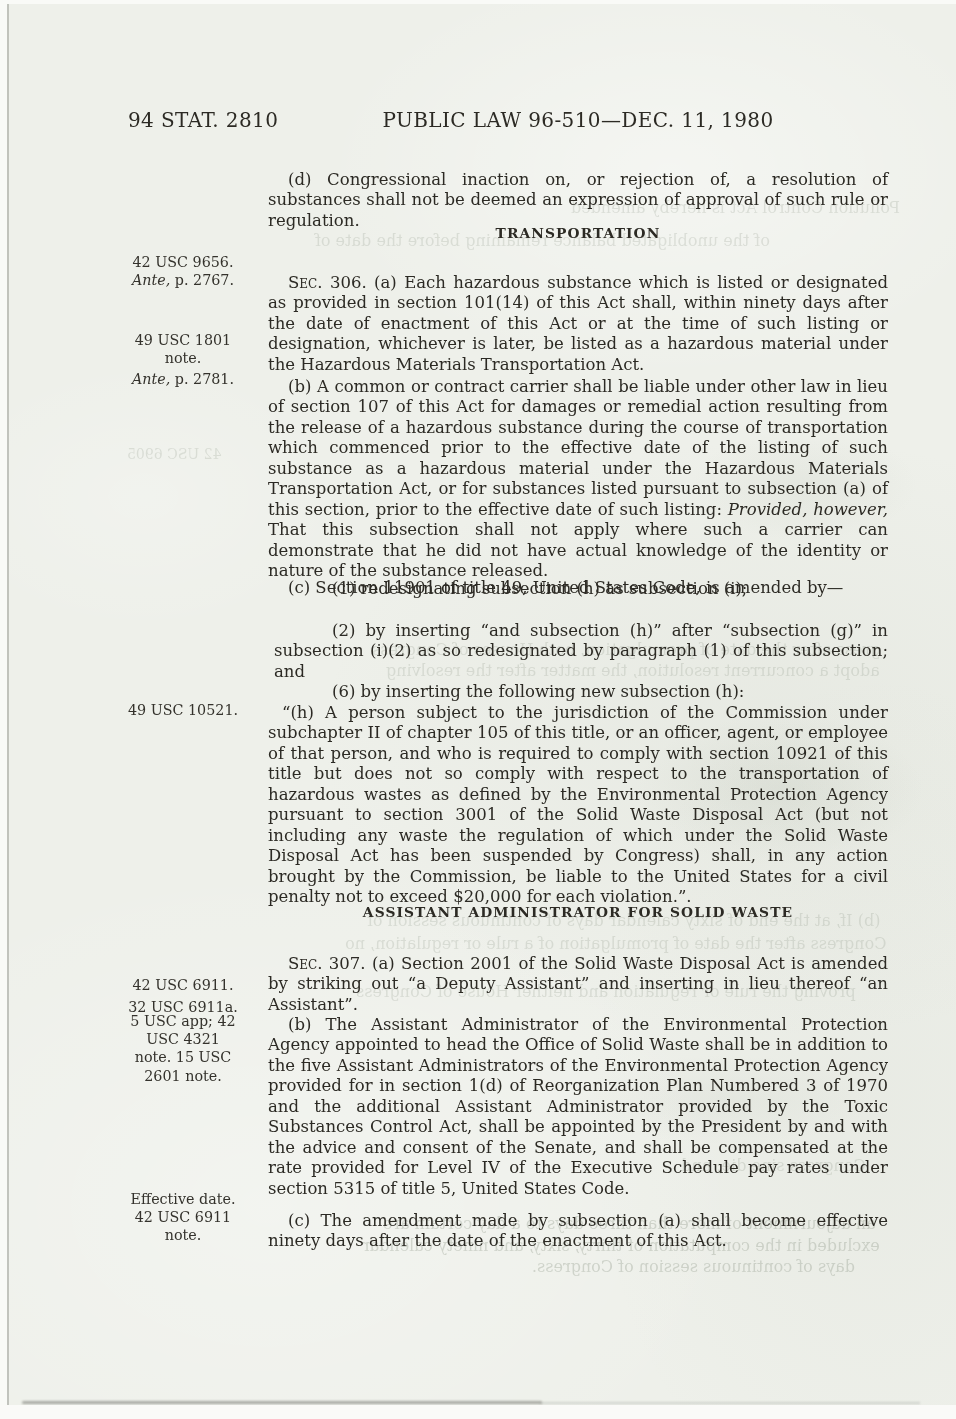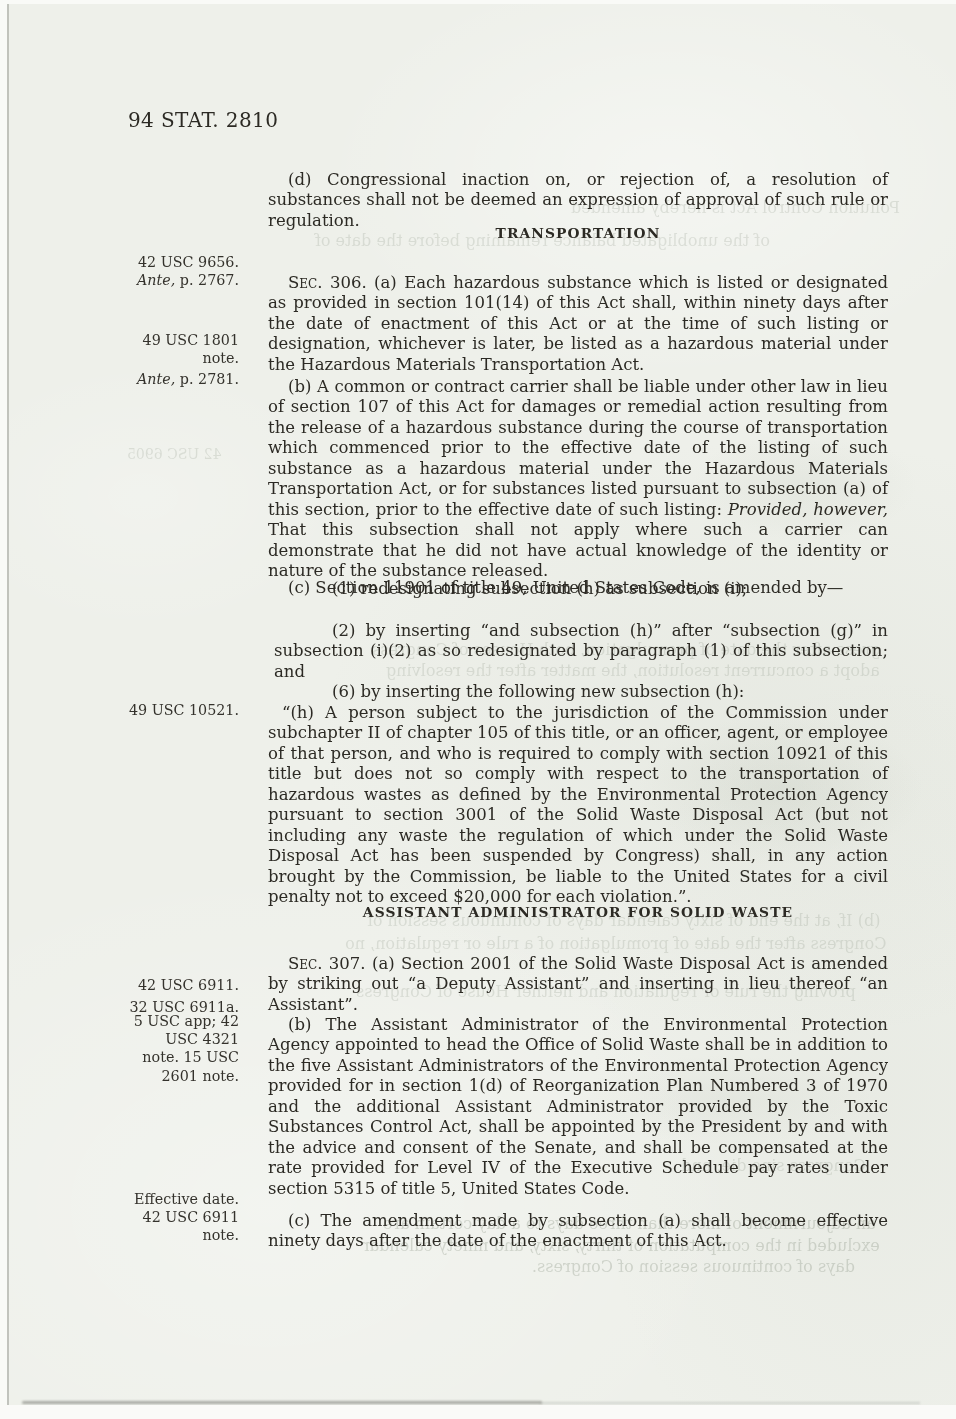--- a/index.html
+++ b/index.html
@@ -32,21 +32,21 @@
   .i2{top:604px;}
   .i3{top:665px;}
   .ph{top:686px;text-indent:14px;}
   .h-solid{top:904px;}
   .p307a{top:937px;}
   .p307b{top:998px;}
   .p307c{top:1194px;}
   .sc{font-variant:small-caps;}
   .it{font-style:italic;}
   
-  .mnote{left:127px;width:112px;font-size:14.3px;line-height:18.2px;color:#34322c;text-align:right;}
+  .mnote{left:127px;width:112px;font-size:14.3px;line-height:18.2px;color:#34322c;text-align:center;}
   .mn1{top:253px;} .mn2{top:331px;} .mn3{top:370px;} .mn4{top:701px;}
   .mn5{top:976px;} .mn6{top:998px;} .mn7{top:1012px;} .mn8{top:1190px;}
   
   .ghost{position:absolute;transform:scaleX(-1);color:#66725f;opacity:.16;filter:blur(.7px);
          font-size:16px;white-space:nowrap;line-height:20px;}
   .ghost-strong{opacity:.23;}
   .smudge{position:absolute;pointer-events:none;}
   .sm1{left:620px;top:690px;width:320px;height:200px;
        background:radial-gradient(ellipse 60% 50% at 50% 50%, rgba(150,160,142,.14), transparent 75%);}
   .sm2{left:680px;top:410px;width:250px;height:150px;
@@ -78,20 +78,21 @@
     <span class="ghost" style="right:90px;top:1156px;">Congress sine die; and</span>
     <span class="ghost ghost-strong" style="right:80px;top:1214px;">an adjournment of more than three days to a day certain are</span>
     <span class="ghost ghost-strong" style="right:76px;top:1236px;">excluded in the computation of thirty, sixty, and ninety calendar</span>
     <span class="ghost ghost-strong" style="right:101px;top:1257px;">days of continuous session of Congress.</span>
     <div class="smudge sm1"></div>
     <div class="smudge sm2"></div>
     <div class="smudge sm3"></div>
   </div>
 
   <div class="abs stat">94 STAT. 2810</div>
+  <div class="abs law-title">PUBLIC LAW 96-510—DEC. 11, 1980</div>
 
   <div class="abs mnote mn1"><span>42 USC 9656.</span><br>
     <span class="it">Ante,</span><span> p. 2767.</span></div>
   <div class="abs mnote mn2">49 USC 1801 note.</div>
   <div class="abs mnote mn3"><span class="it">Ante,</span><span> p. 2781.</span></div>
   <div class="abs mnote mn4">49 USC 10521.</div>
   <div class="abs mnote mn5">42 USC 6911.</div>
   <div class="abs mnote mn6">32 USC 6911a.</div>
   <div class="abs mnote mn7">5 USC app; 42 USC 4321 note. 15 USC 2601 note.</div>
   <div class="abs mnote mn8">Effective date. 42 USC 6911 note.</div>

